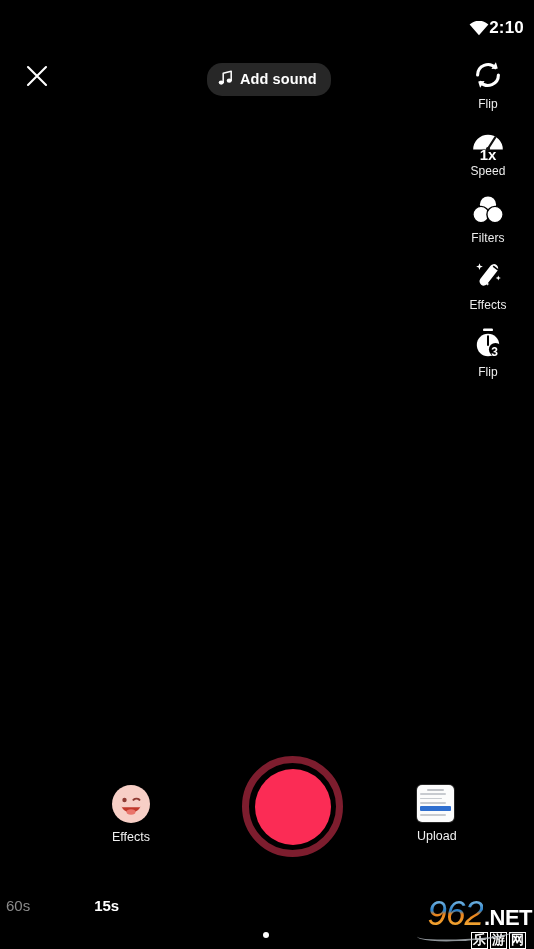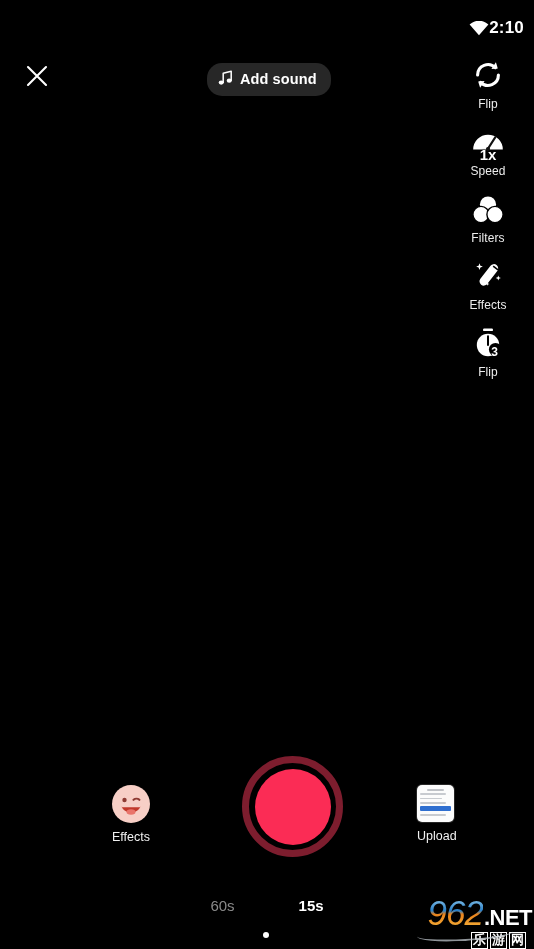--- a/index.html
+++ b/index.html
@@ -171,21 +171,21 @@
   .th-line.w85 { width: 85%; }
   .th-line.w70 { width: 70%; }
   .th-bar { height: 5.5px; background: #2f6fd0; border-radius: 1px; }
   .th-line.tiny { height: 1.8px; background: #c8cbd0; }
 
   
   #duration-row {
     position: absolute;
     left: 0; top: 895px;
     width: 534px;
-    display: flex; align-items: center; justify-content: center;
+    display: flex; align-items: center; 
     gap: 24px;
   }
   .dur-opt {
     font-size: 15px;
     line-height: 1;
     cursor: pointer;
     padding: 3px 6px;
   }
   .dur-opt.inactive { color: #8a8a8a; font-weight: 400; }
   .dur-opt.active { color: #ffffff; font-weight: 700; margin-left: 28px; }

